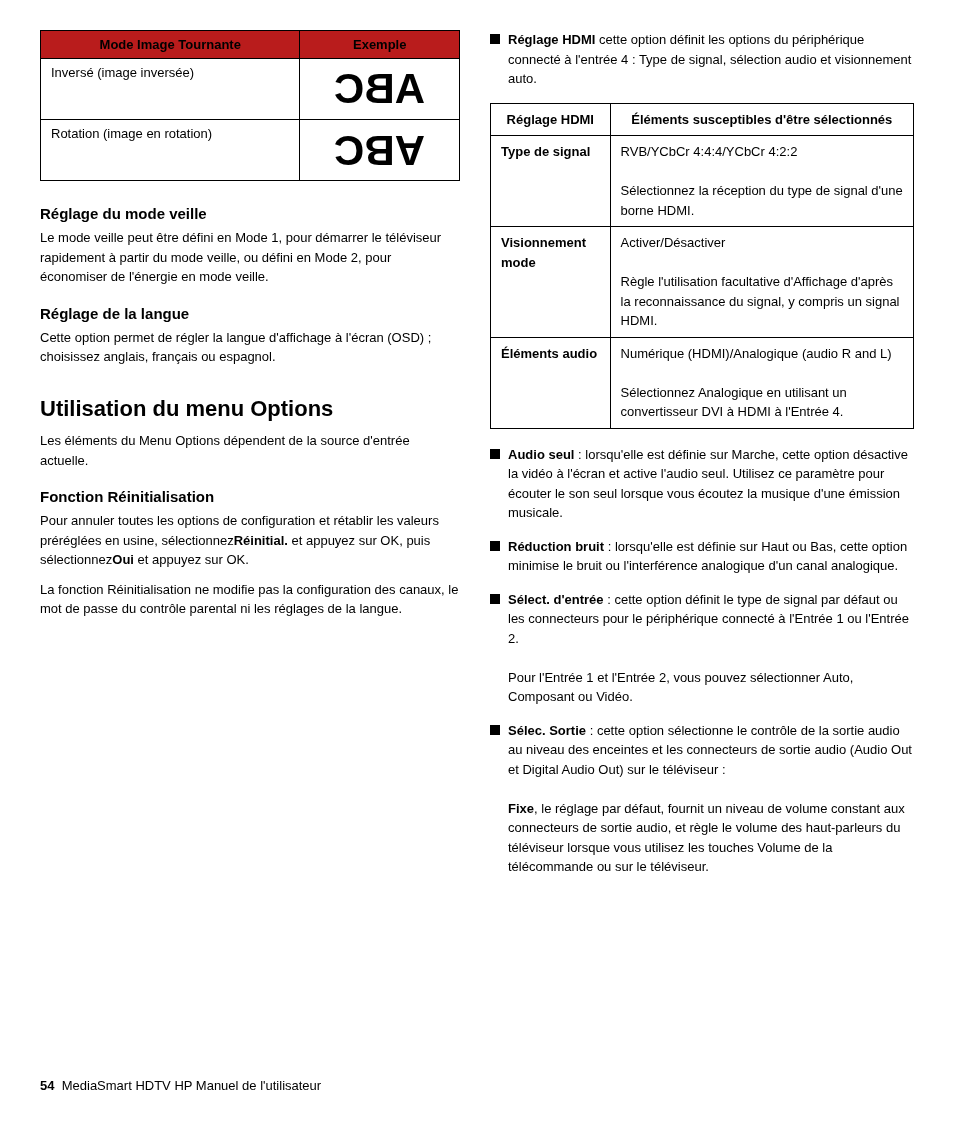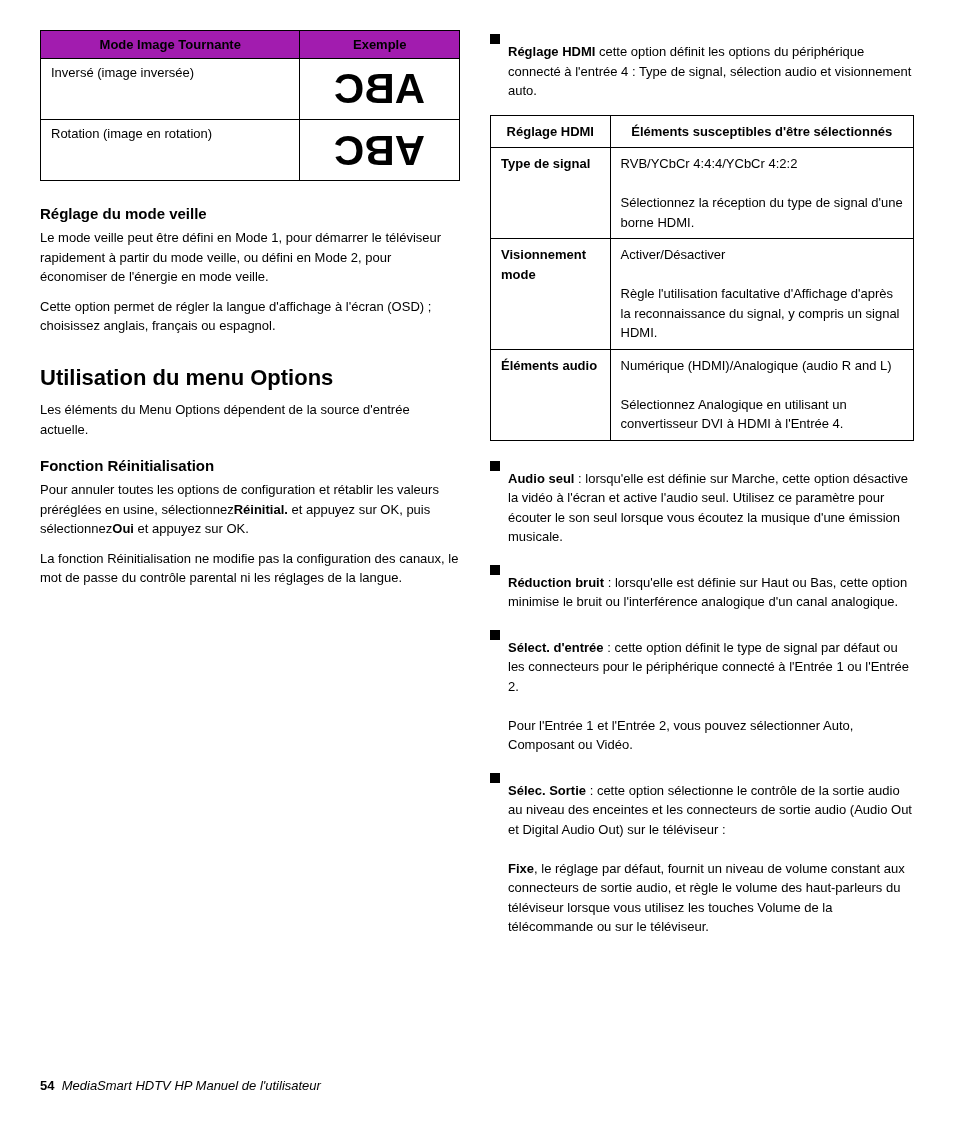--- a/index.html
+++ b/index.html
@@ -36,21 +36,21 @@
       border: 1px solid #000;
     }
     .image-mode-table th, .image-mode-table td {
       border: 1px solid #000;
       padding: 6px 10px;
       vertical-align: top;
     }
     .image-mode-table th {
       font-weight: bold;
       font-size: 13px;
-      background: #a21caf;
+      background: #b91c1c;
     }
     .image-example-cell {
       text-align: center;
       font-size: 42px;
       font-weight: bold;
       padding: 10px;
       font-family: Arial, Helvetica, sans-serif;
     }
     .mirror-text {
       display: inline-block;
@@ -87,42 +87,40 @@
     .page-footer {
       position: absolute;
       bottom: 30px;
       left: 40px;
       font-size: 13px;
     }
     .page-footer .page-num {
       font-weight: bold;
     }
     .page-footer .page-subtitle {
-      font-style: italic;
       margin-top: 35px;
     }
 
     
     .bullet-section {
       margin-bottom: 14px;
       display: flex;
       gap: 8px;
       font-size: 13px;
       line-height: 1.5;
     }
     .bullet-square {
       flex-shrink: 0;
       width: 10px;
       height: 10px;
       background: #000;
       margin-top: 4px;
     }
     .bullet-content {
       flex: 1;
-      margin-top: 12px;
     }
 
     
     .hdmi-table {
       width: 100%;
       border-collapse: collapse;
       margin-bottom: 16px;
       border: 1px solid #000;
     }
     .hdmi-table th, .hdmi-table td {
@@ -170,20 +168,21 @@
         </tr>
       </tbody>
     </table>
 
     <div>
       <div class="section-title">Réglage du mode veille</div>
       <div class="section-body">Le mode veille peut être défini en Mode 1, pour démarrer le téléviseur rapidement à partir du mode veille, ou défini en Mode 2, pour économiser de l'énergie en mode veille.</div>
     </div>
 
     <div>
+      <div class="section-title">Réglage de la langue</div>
       <div class="section-body">Cette option permet de régler la langue d'affichage à l'écran (OSD) ; choisissez anglais, français ou espagnol.</div>
     </div>
 
     <div>
       <div class="big-heading">Utilisation du menu Options</div>
       <div class="section-body">Les éléments du Menu Options dépendent de la source d'entrée actuelle.</div>
     </div>
 
     <div>
       <div class="section-title">Fonction Réinitialisation</div>

